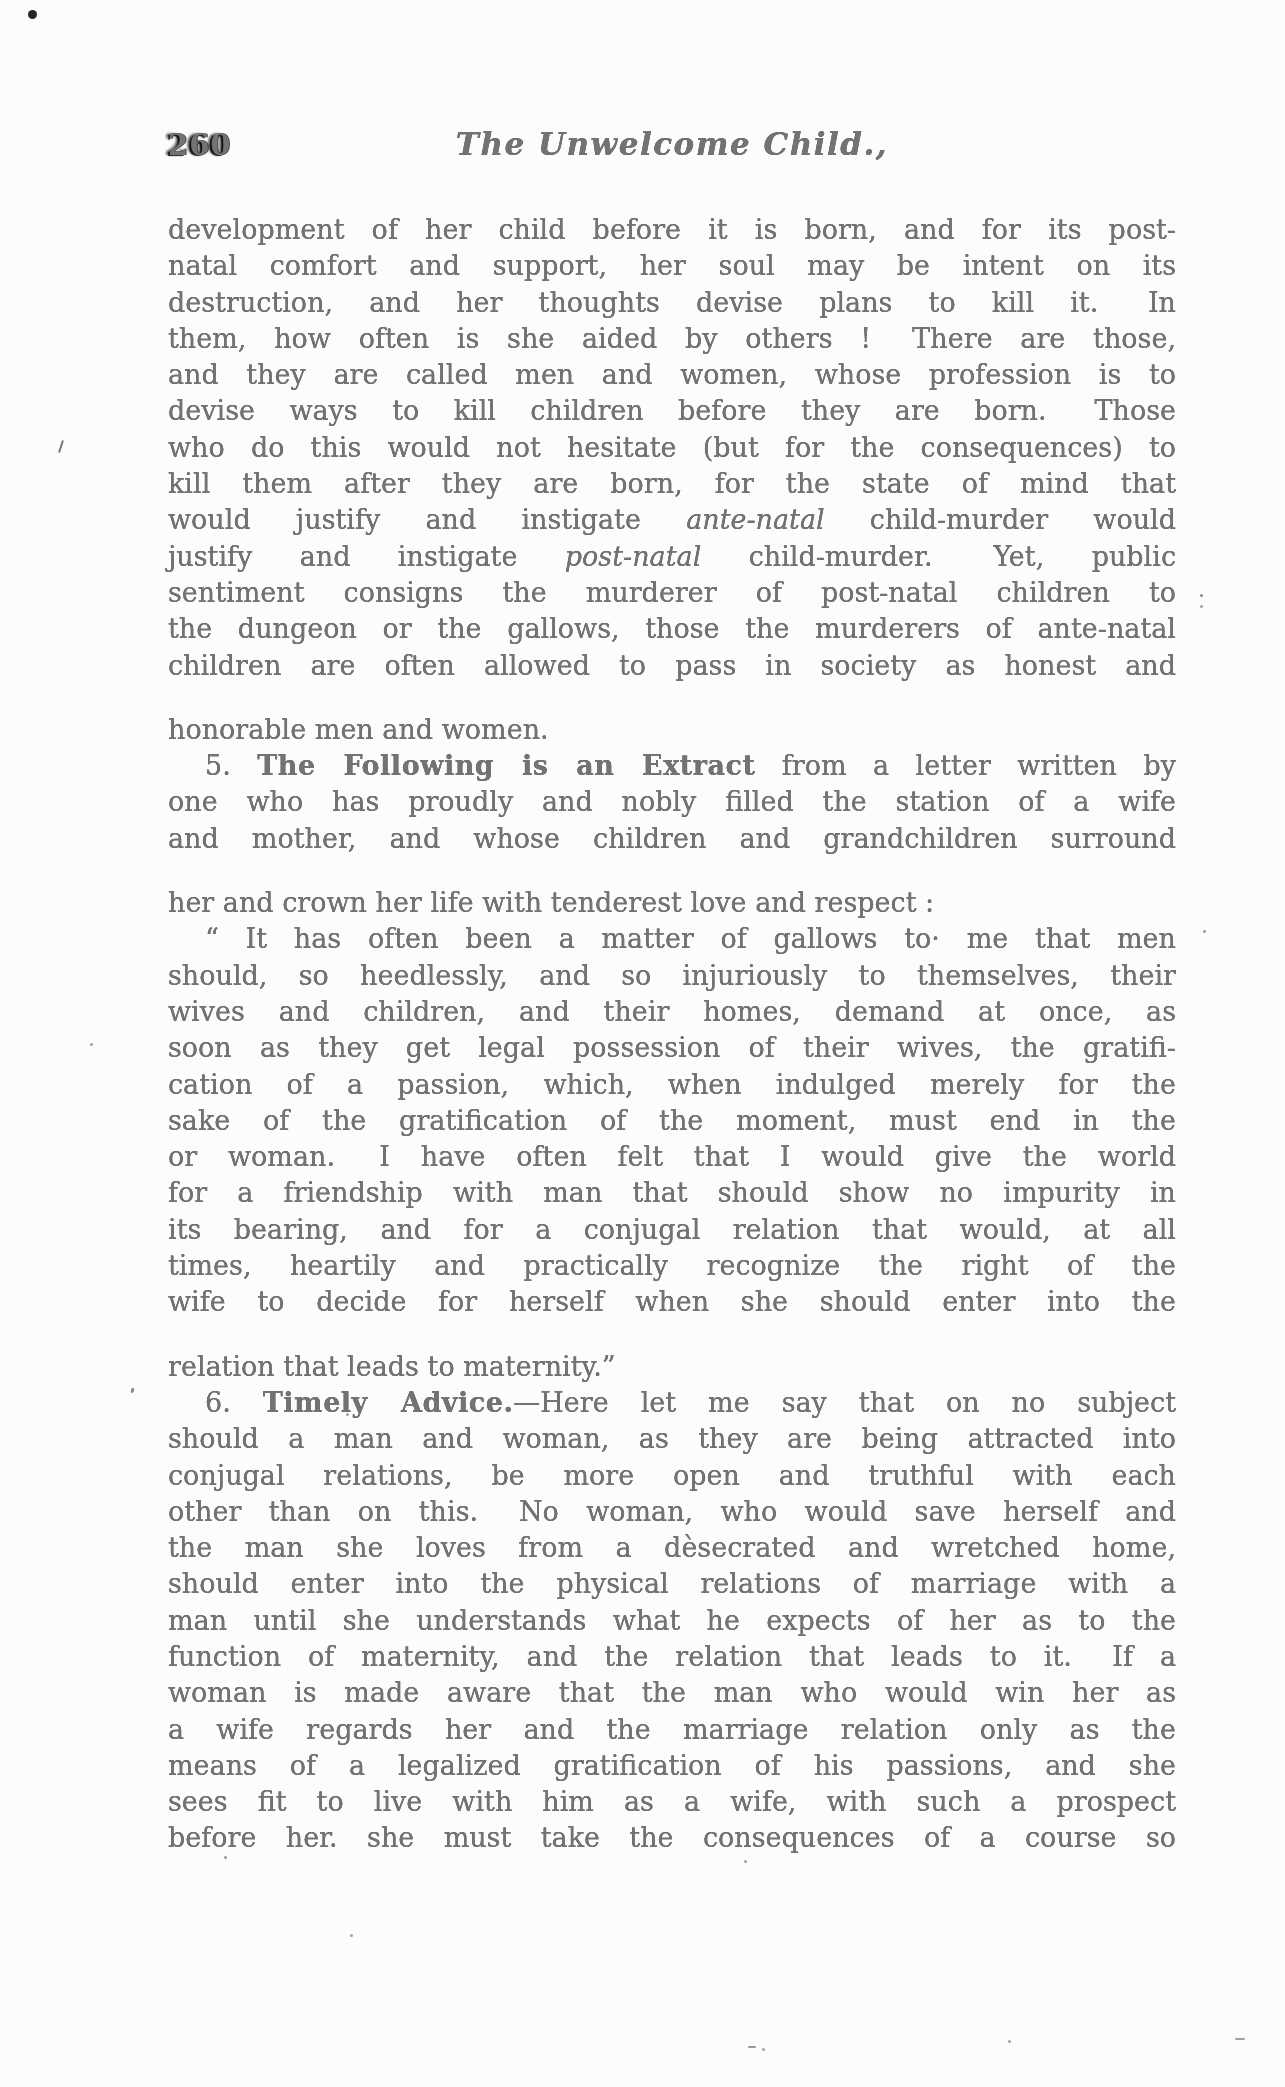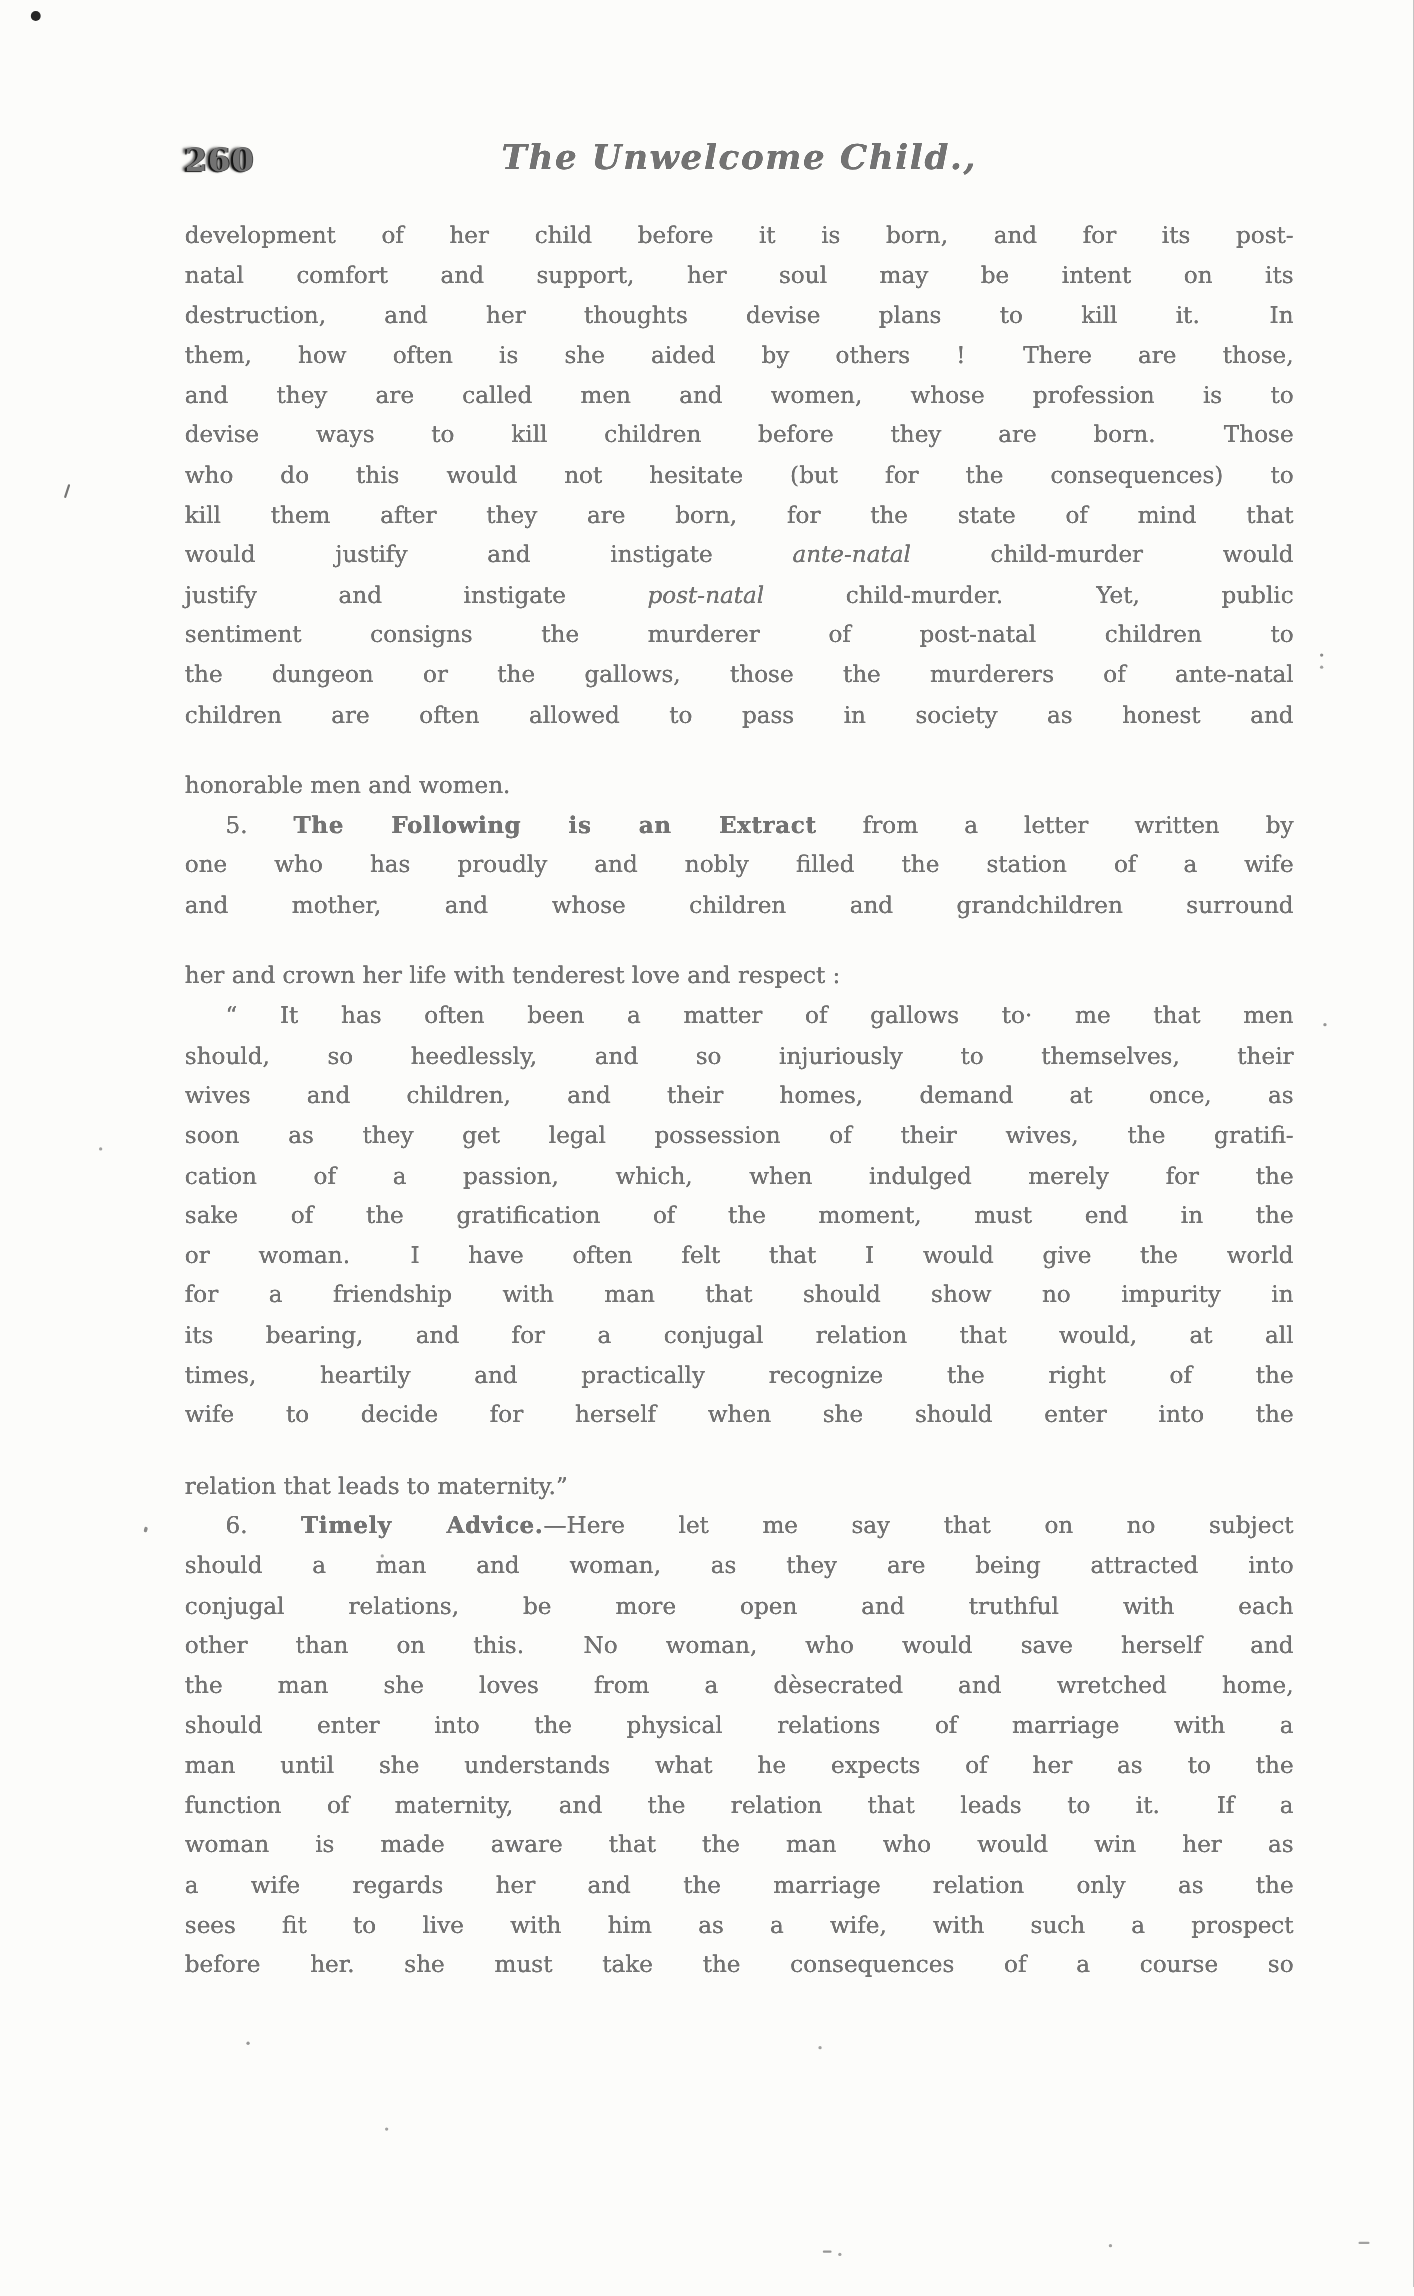--- a/index.html
+++ b/index.html
@@ -18,22 +18,22 @@
     text-shadow:-2px 1px 1px rgba(0,0,0,.85),-4px 0 2px rgba(0,0,0,.55),1px 0 0 rgba(0,0,0,.7);
   }
   .running-title{
     position:absolute;left:0;right:0;top:0;
     text-align:center;
     font-style:italic;font-weight:bold;
     font-size:31px;letter-spacing:1.5px;
     text-shadow:0 0 .4px rgba(10,10,10,.8);
   }
   .body-text{
-    position:absolute;left:168px;top:196px;width:1008px;
-    font-size:21px;line-height:36.3px;
+    position:absolute;left:168px;top:212px;width:1008px;
+    font-size:27px;line-height:36.3px;
     text-shadow:0 0 .4px rgba(10,10,10,.75);
   }
   .line{text-align:justify;text-align-last:justify;}
   .line.nofill{text-align-last:left;margin-top:28px;}
   .line.indent{text-indent:37px;}
   .it{font-style:italic;}
   .bd{font-weight:bold;letter-spacing:.5px;}
   .speck{position:absolute;background:#1a1a1a;border-radius:50%;display:block;}
 </style>
 </head>
@@ -87,20 +87,21 @@
         <div class="line indent"><span>6. </span><span class="bd">Timely Advice.</span><span>—Here let me say that on no subject</span></div>
         <div class="line"><span>should a man and woman, as they are being attracted into</span></div>
         <div class="line"><span>conjugal relations, be more open and truthful with each</span></div>
         <div class="line"><span>other than on this.  No woman, who would save herself and</span></div>
         <div class="line"><span>the man she loves from a dèsecrated and wretched home,</span></div>
         <div class="line"><span>should enter into the physical relations of marriage with a</span></div>
         <div class="line"><span>man until she understands what he expects of her as to the</span></div>
         <div class="line"><span>function of maternity, and the relation that leads to it.  If a</span></div>
         <div class="line"><span>woman is made aware that the man who would win her as</span></div>
         <div class="line"><span>a wife regards her and the marriage relation only as the</span></div>
+        <div class="line"><span>means of a legalized gratification of his passions, and she</span></div>
         <div class="line"><span>sees fit to live with him as a wife, with such a prospect</span></div>
         <div class="line"><span>before her. she must take the consequences of a course so</span></div>
       </div>
     </div>
 
   <i class="speck" style="left:28px;top:10px;width:9px;height:9px;opacity:.95;"></i>
   <i class="speck" style="left:60px;top:440px;width:2px;height:13px;border-radius:1px;opacity:.6;transform:rotate(18deg);"></i>
   <i class="speck" style="left:90px;top:1043px;width:3px;height:3px;opacity:.4;"></i>
   <i class="speck" style="left:1200px;top:594px;width:3px;height:3px;opacity:.5;"></i>
   <i class="speck" style="left:1200px;top:605px;width:3px;height:3px;opacity:.4;"></i>

